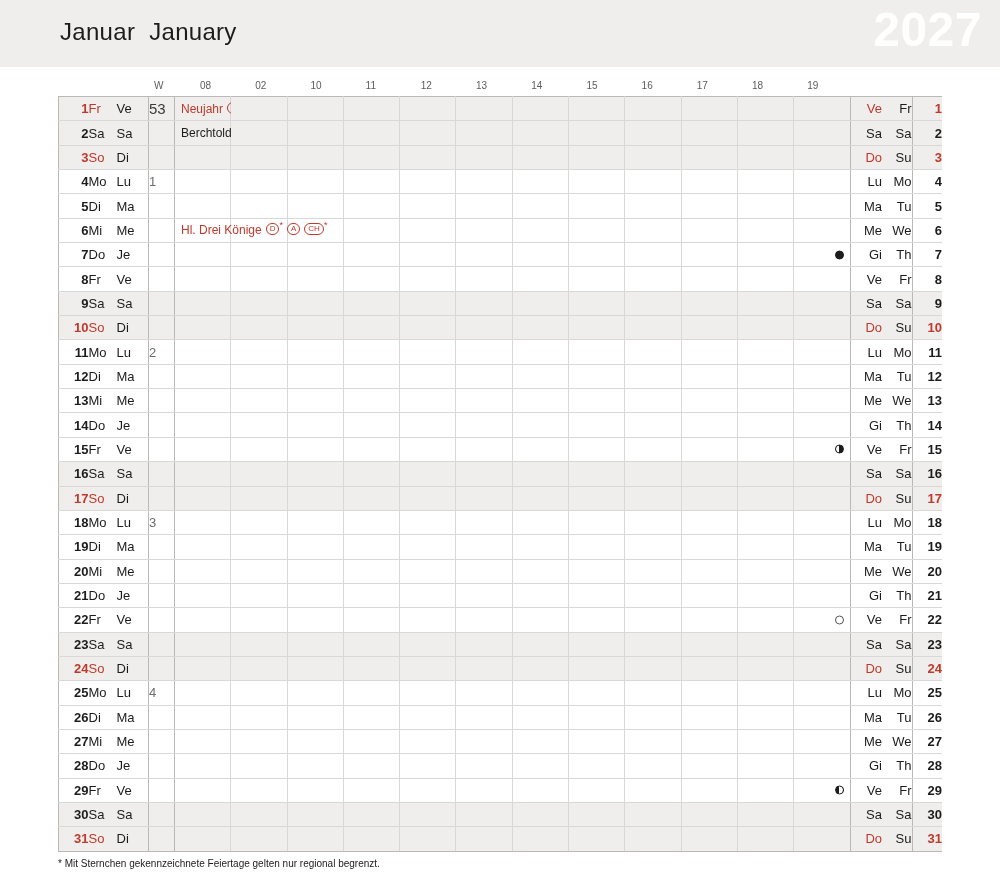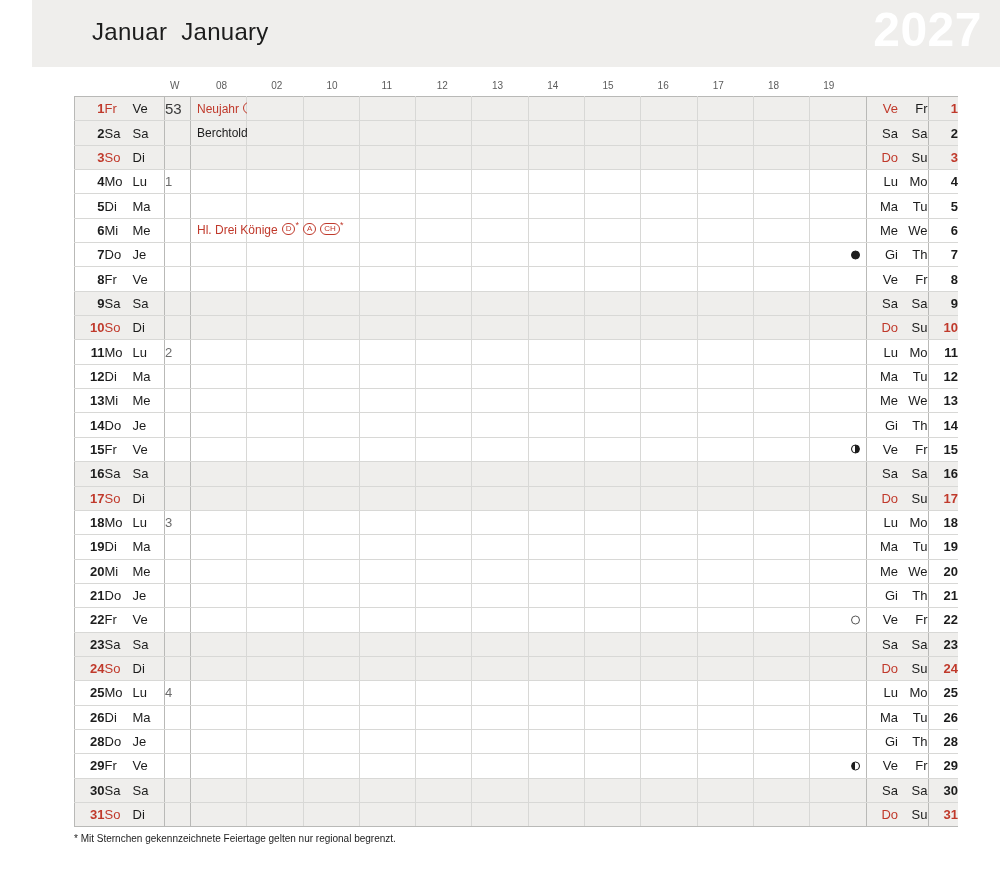--- a/index.html
+++ b/index.html
@@ -7,21 +7,20 @@
     margin: 0; padding: 0;
     width: 1000px; height: 879px;
     background: #ffffff;
     font-family: "Liberation Sans", sans-serif;
   }
   #page {
     position: relative;
     width: 1000px; height: 879px;
     background: #ffffff;
     overflow: hidden;
-    padding-left: 32px;
   }
 
   
   .header {
     position: relative;
     height: 68px;
     background: #efeeec;
     border-bottom: 1px solid #ffffff;
   }
   .header .month-title {
@@ -824,20 +823,41 @@
             <td class="slot"></td>
             <td class="slot"></td>
             <td class="slot"></td>
             <td class="slot"></td>
             <td class="slot major"></td>
             <td class="dow-r">Ma</td>
             <td class="dow-r2">Tu</td>
             <td class="daynum-r">26</td>
           </tr>
           <tr class="">
+            <td class="daynum leftband">27</td>
+            <td class="dow">Mi</td>
+            <td class="dow2">Me</td>
+            <td class="wk"></td>
+            <td class="slot"></td>
+            <td class="slot"></td>
+            <td class="slot"></td>
+            <td class="slot"></td>
+            <td class="slot"></td>
+            <td class="slot"></td>
+            <td class="slot"></td>
+            <td class="slot"></td>
+            <td class="slot"></td>
+            <td class="slot"></td>
+            <td class="slot"></td>
+            <td class="slot major"></td>
+            <td class="dow-r">Me</td>
+            <td class="dow-r2">We</td>
+            <td class="daynum-r">27</td>
+          </tr>
+          <tr class="">
             <td class="daynum leftband">28</td>
             <td class="dow">Do</td>
             <td class="dow2">Je</td>
             <td class="wk"></td>
             <td class="slot"></td>
             <td class="slot"></td>
             <td class="slot"></td>
             <td class="slot"></td>
             <td class="slot"></td>
             <td class="slot"></td>

